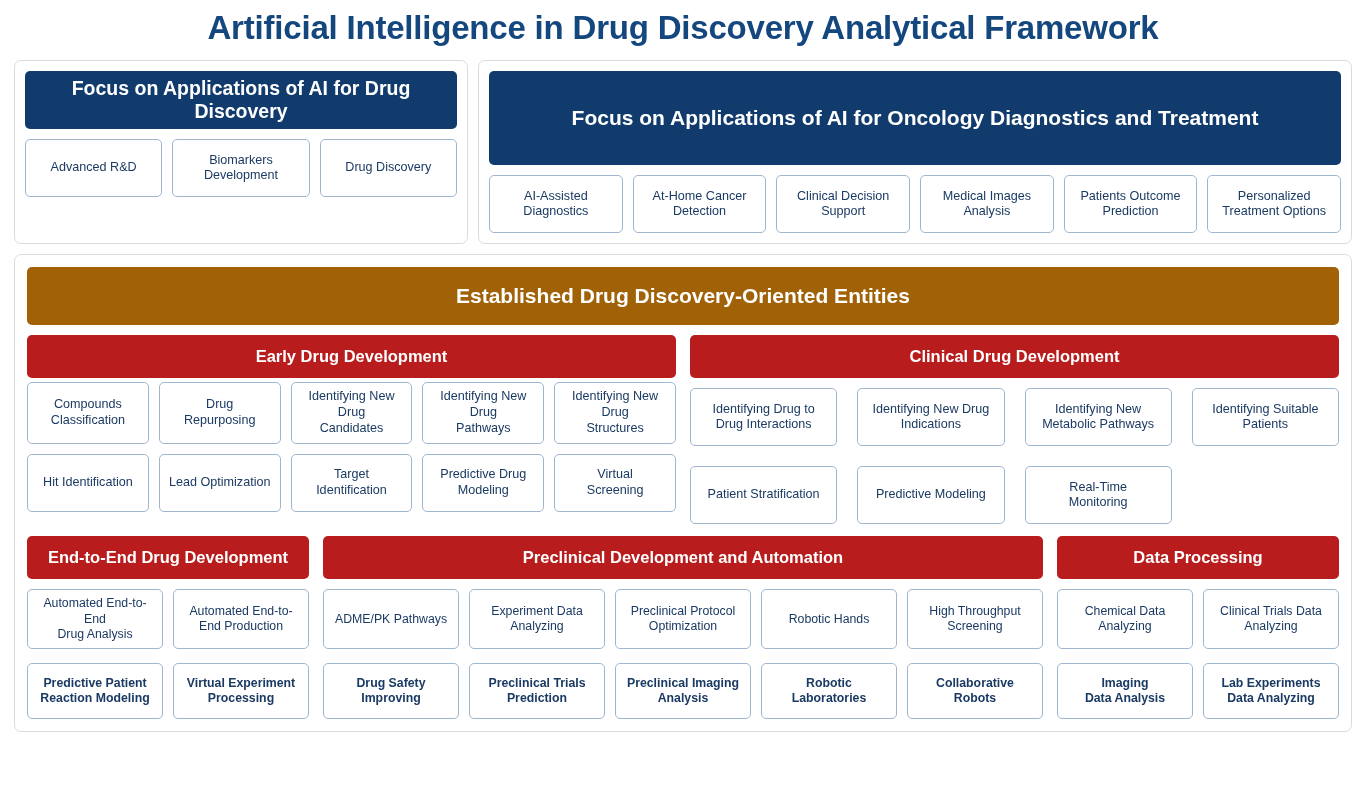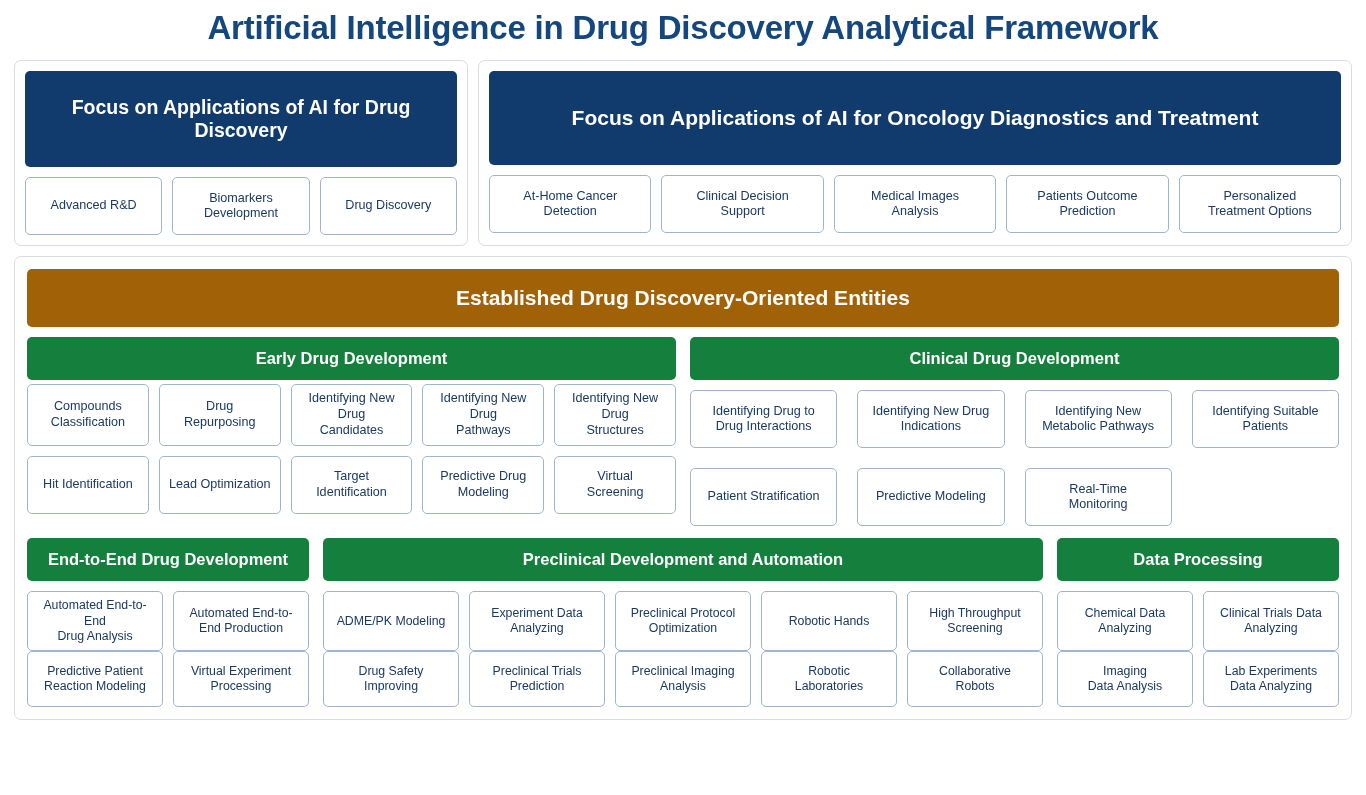--- a/index.html
+++ b/index.html
@@ -54,25 +54,25 @@
     font-weight: bold;
     text-align: center;
     border-radius: 5px;
     display: flex;
     align-items: center;
     justify-content: center;
     line-height: 1.22;
     padding: 8px 10px;
     box-sizing: border-box;
   }
-  .header-lg { font-size: 19.5px; height: 96px; }
+  .header-lg { font-size: 19.5px; height: 58px; }
   .header-xl { font-size: 21px; height: 94px; }
 
   .blue-header {
-    background: #15803d;
+    background: #b91c1c;
     color: #ffffff;
     font-weight: bold;
     text-align: center;
     border-radius: 5px;
     display: flex;
     align-items: center;
     justify-content: center;
     font-size: 16.5px;
     height: 43px;
     box-sizing: border-box;
@@ -155,21 +155,21 @@
 
   .band-body {
     display: flex;
     gap: 14px;
     margin-top: 10px;
   }
   .bb-e2e { flex: 0 0 282px; display: grid; grid-template-columns: repeat(2, 1fr); gap: 10px; }
   .bb-pre { flex: 1 1 auto; display: grid; grid-template-columns: repeat(5, 1fr); gap: 10px; }
   .bb-data { flex: 0 0 282px; display: grid; grid-template-columns: repeat(2, 1fr); gap: 10px; }
 
-  .band-body2 { margin-top: 0; }
+  .band-body2 { margin-top: 14px; font-weight: bold; }
   .chip-sm { font-size: 12.3px; min-height: 56px; }
 </style>
 </head>
 <body>
 
 <div class="page">
 
   <div class="main-title">Artificial Intelligence in Drug Discovery Analytical Framework</div>
 
   <div class="top-row">
@@ -179,20 +179,21 @@
       <div class="chip-row">
         <div class="chip">Advanced R&amp;D</div>
         <div class="chip">Biomarkers<br>Development</div>
         <div class="chip">Drug Discovery</div>
       </div>
     </div>
 
     <div class="panel panel-right">
       <div class="dark-header header-xl">Focus on Applications of AI for Oncology Diagnostics and Treatment</div>
       <div class="chip-row">
+        <div class="chip">AI-Assisted<br>Diagnostics</div>
         <div class="chip">At-Home Cancer<br>Detection</div>
         <div class="chip">Clinical Decision<br>Support</div>
         <div class="chip">Medical Images<br>Analysis</div>
         <div class="chip">Patients Outcome<br>Prediction</div>
         <div class="chip">Personalized<br>Treatment Options</div>
       </div>
     </div>
 
   </div>
 
@@ -238,21 +239,21 @@
       <div class="blue-header bh-pre">Preclinical Development and Automation</div>
       <div class="blue-header bh-data">Data Processing</div>
     </div>
 
     <div class="band-body">
       <div class="bb-e2e">
         <div class="chip chip-sm">Automated End-to-End<br>Drug Analysis</div>
         <div class="chip chip-sm">Automated End-to-<br>End Production</div>
       </div>
       <div class="bb-pre">
-        <div class="chip chip-sm">ADME/PK Modeling</div>
+        <div class="chip chip-sm">ADME/PK Pathways</div>
         <div class="chip chip-sm">Experiment Data<br>Analyzing</div>
         <div class="chip chip-sm">Preclinical Protocol<br>Optimization</div>
         <div class="chip chip-sm">Robotic Hands</div>
         <div class="chip chip-sm">High Throughput<br>Screening</div>
       </div>
       <div class="bb-data">
         <div class="chip chip-sm">Chemical Data<br>Analyzing</div>
         <div class="chip chip-sm">Clinical Trials Data<br>Analyzing</div>
       </div>
     </div>

